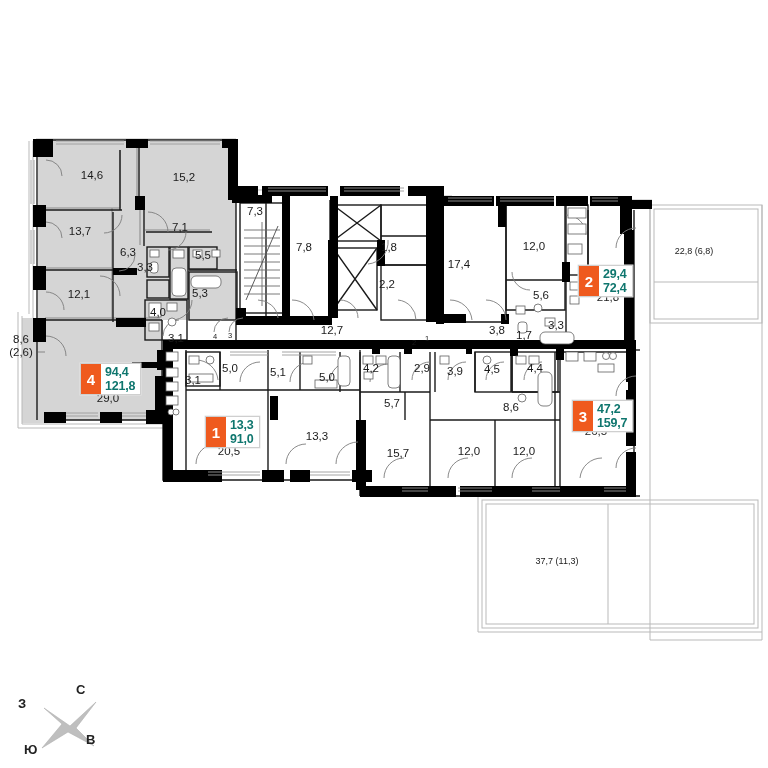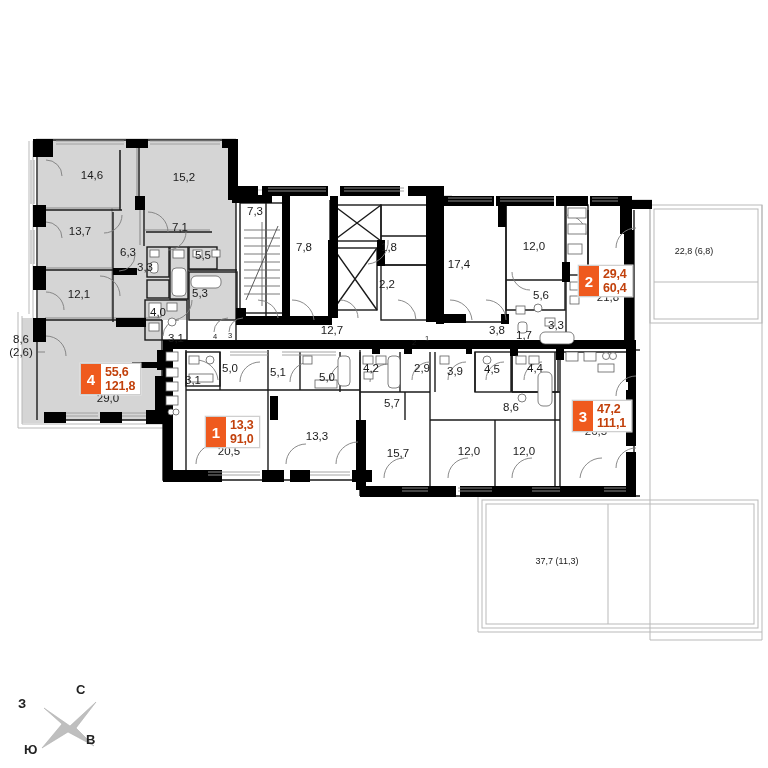--- a/index.html
+++ b/index.html
@@ -4,21 +4,21 @@
 <style>
   html,body{margin:0;padding:0;background:#ffffff;}
   body{width:768px;height:768px;font-family:"Liberation Sans",sans-serif;overflow:hidden;}
   #stage{position:relative;width:692px;height:768px;background:#fff;}
   svg{position:absolute;left:0;top:0;}
   .rm{font-family:"Liberation Sans",sans-serif;font-size:11.5px;fill:#1a1a1a;text-anchor:middle;dominant-baseline:middle;}
   .rm.sm{font-size:9px;}
   .rm.tiny{font-size:7.5px;}
   .badge-box{position:absolute;display:flex;align-items:stretch;background:#ffffff;border:1px solid #cfcfcf;box-shadow:0 0 0 0.5px #e6e6e6;}
   .badge-num{background:#ef5a1e;color:#fff;font-size:15px;font-weight:bold;display:flex;align-items:center;justify-content:center;width:20px;line-height:1;}
-  .badge-vals{display:flex;flex-direction:column;justify-content:center;padding:1px 5px 1px 4px;color:#c2410c;font-size:12.5px;line-height:1.12;font-weight:bold;letter-spacing:-0.2px;}
+  .badge-vals{display:flex;flex-direction:column;justify-content:center;padding:1px 5px 1px 4px;color:#0f766e;font-size:12.5px;line-height:1.12;font-weight:bold;letter-spacing:-0.2px;}
   .compass{position:absolute;}
   .cdir{position:absolute;font-size:13px;font-weight:bold;color:#222;font-family:"Liberation Sans",sans-serif;}
 </style>
 </head>
 <body>
 
 <div id="stage">
 
   <svg width="768" height="768" viewBox="0 0 768 768">
 
@@ -446,43 +446,43 @@
         <text x="414" y="343" class="rm tiny">2</text>
         <text x="427" y="339" class="rm tiny">1</text>
       </g>
 
   </svg>
 
   <div id="badge-layer">
       <div class="badge-box" style="left: 80px; top: 363px;">
         <div class="badge-num">4</div>
         <div class="badge-vals">
-          <span>55,6</span>
+          <span>94,4</span>
           <span>121,8</span>
         </div>
       </div>
       <div class="badge-box" style="left: 205px; top: 416px;">
         <div class="badge-num">1</div>
         <div class="badge-vals">
           <span>13,3</span>
           <span>91,0</span>
         </div>
       </div>
       <div class="badge-box" style="left: 578px; top: 265px;">
         <div class="badge-num">2</div>
         <div class="badge-vals">
           <span>29,4</span>
-          <span>60,4</span>
+          <span>72,4</span>
         </div>
       </div>
       <div class="badge-box" style="left: 572px; top: 400px;">
         <div class="badge-num">3</div>
         <div class="badge-vals">
           <span>47,2</span>
-          <span>111,1</span>
+          <span>159,7</span>
         </div>
       </div>
     </div>
 
   <div class="compass" style="left:18px;top:686px;width:106px;height:74px;">
     <svg width="106" height="74" viewBox="0 0 106 74">
       <path d="M52 40 L78 16 L58 42 L76 60 L50 46 L24 62 L44 38 L26 22 Z" fill="#bfbfbf" stroke="#b0b0b0" stroke-width="0.6"></path>
     </svg>
     <span class="cdir" style="left:58px;top:-4px;">С</span>
     <span class="cdir" style="left:68px;top:46px;">В</span>

